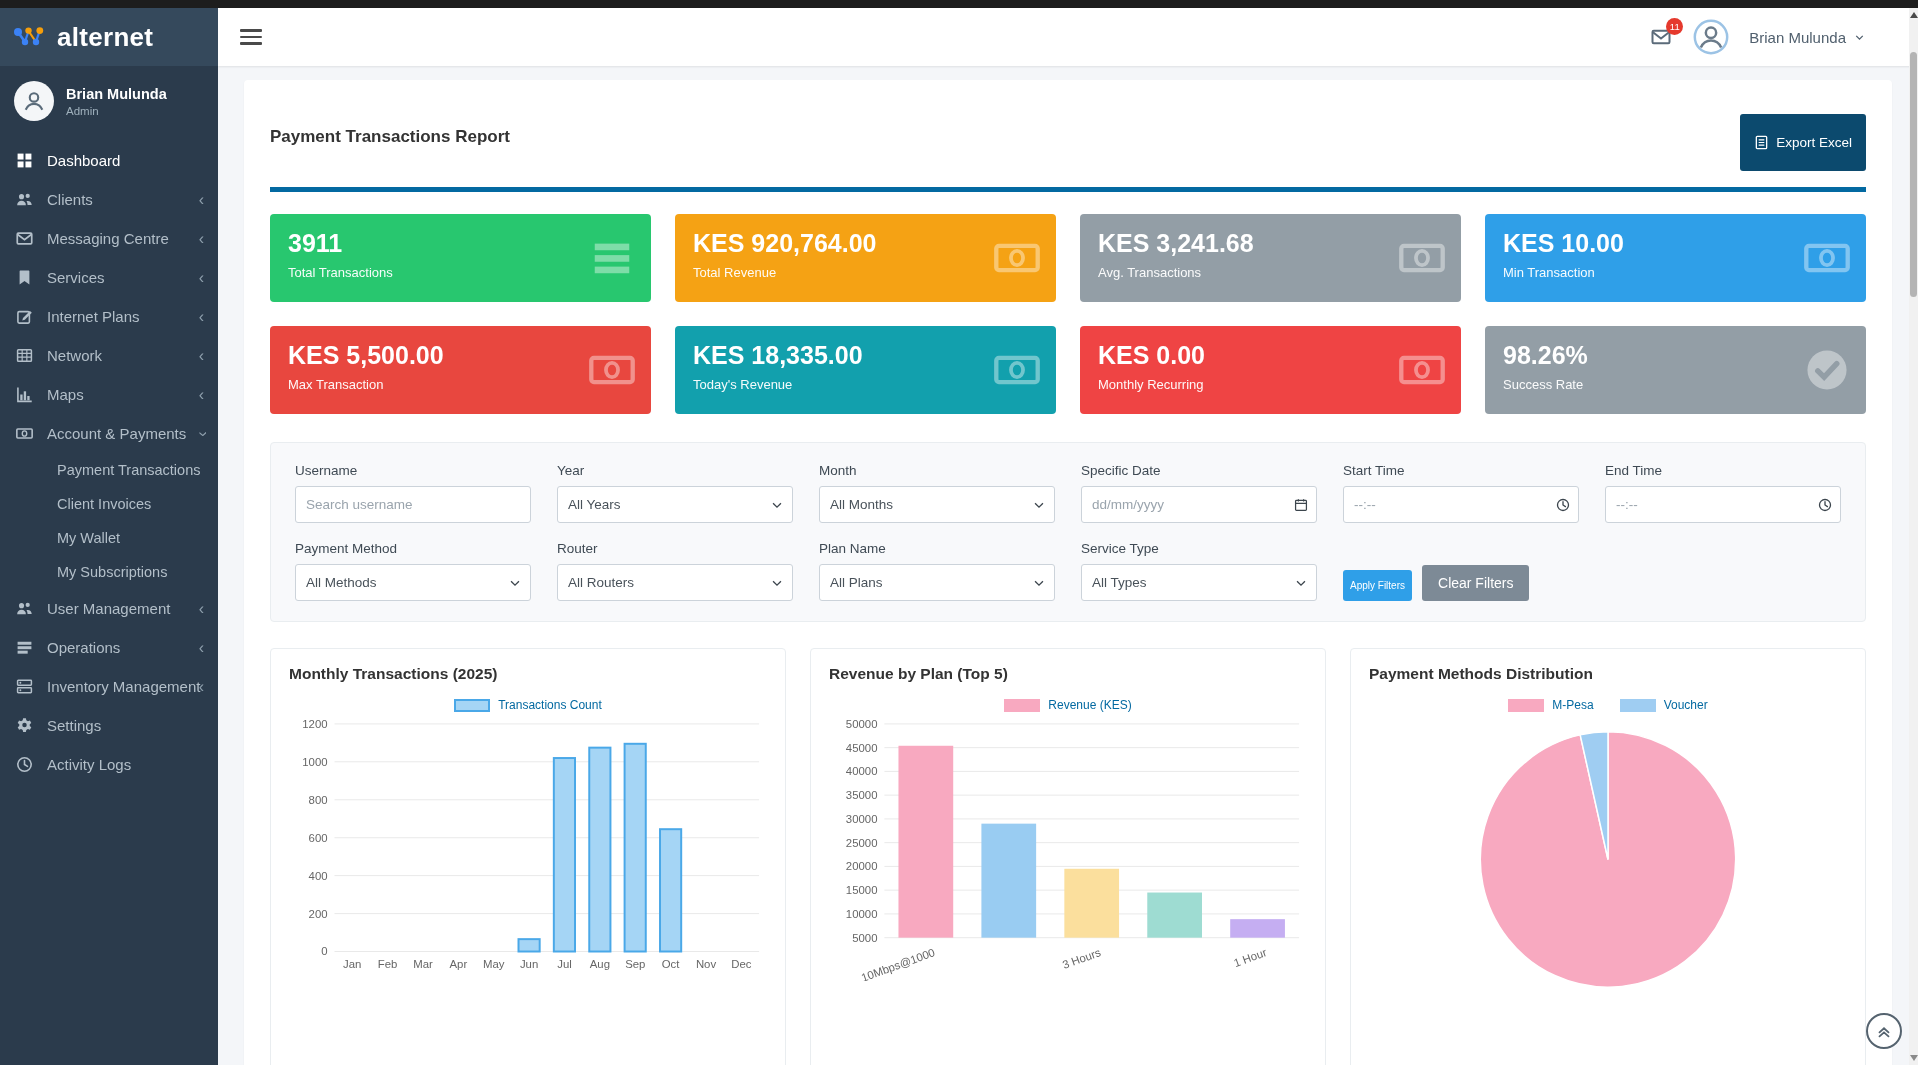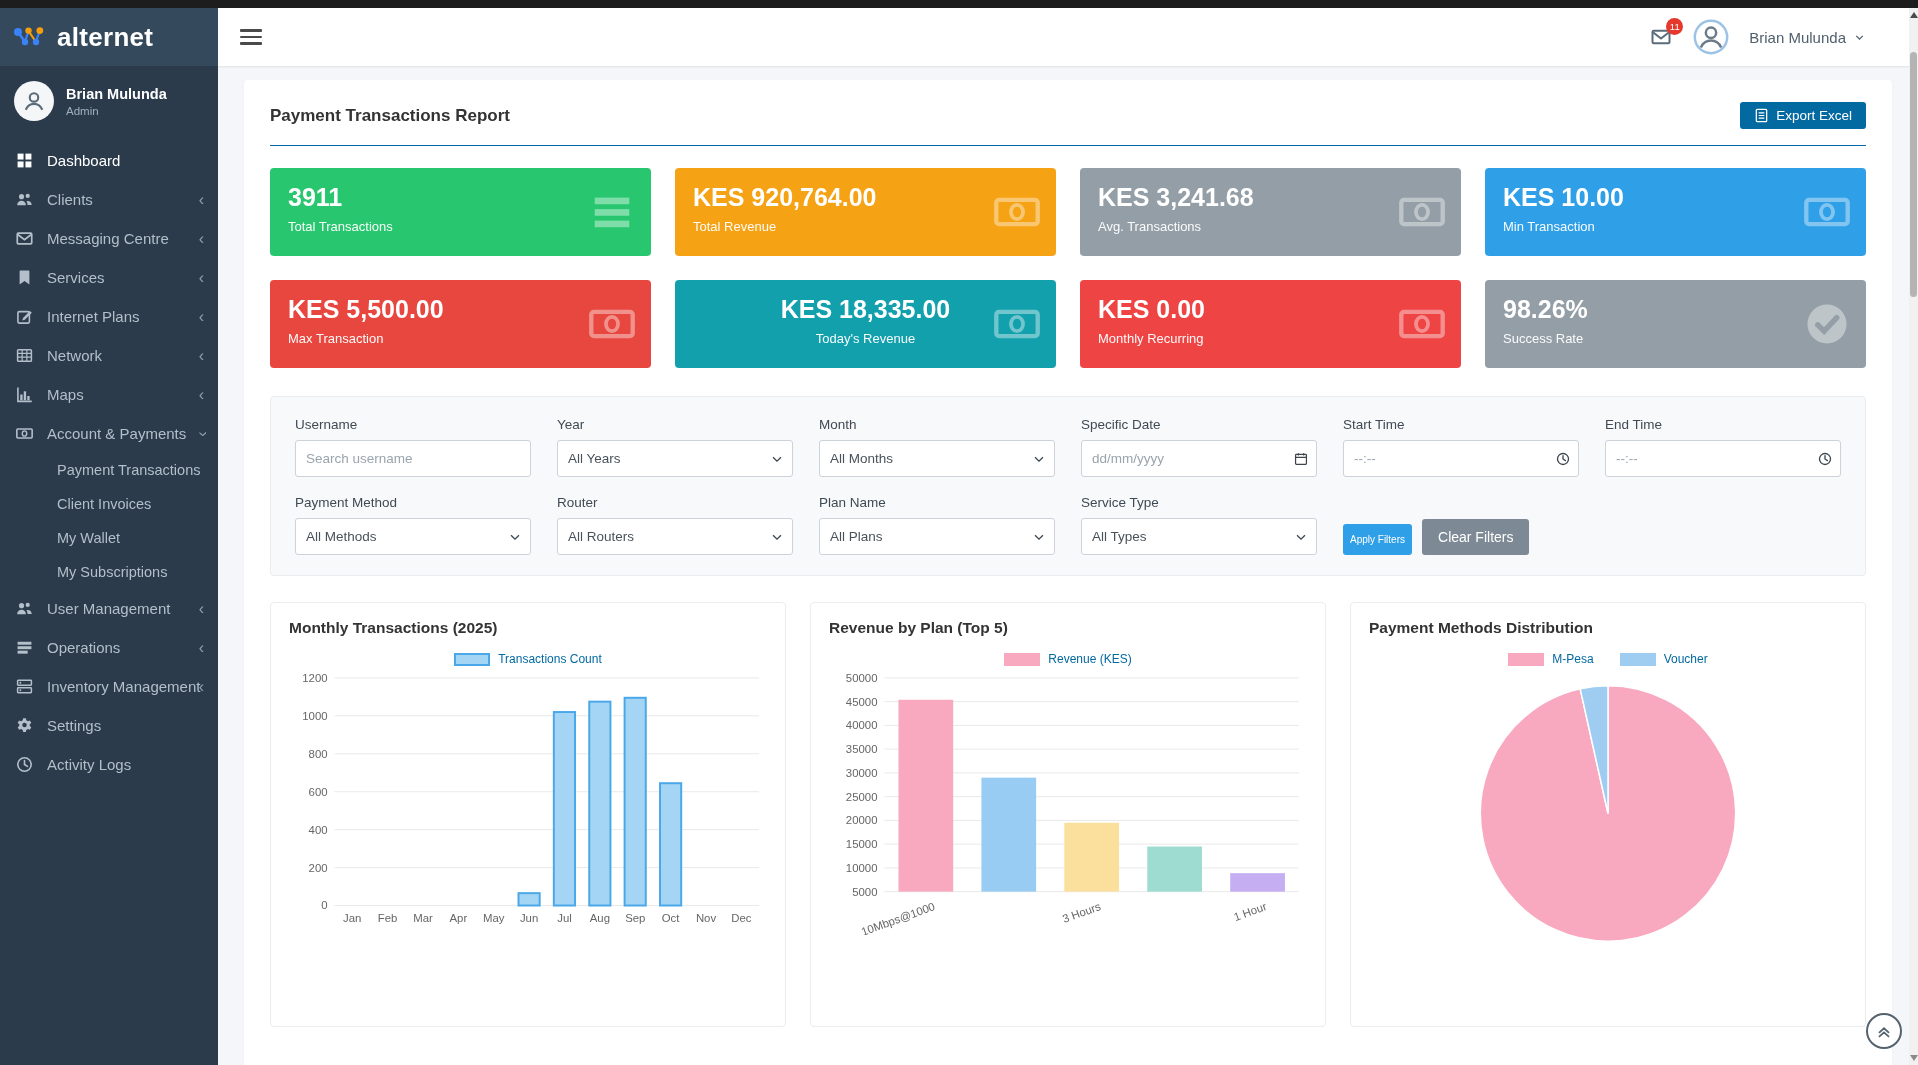--- a/index.html
+++ b/index.html
@@ -29,24 +29,24 @@
   .hamburger{width:22px;cursor:pointer;}
   .hamburger span{display:block;height:2.5px;background:#4a4a4a;margin:4px 0;border-radius:1px;}
   .topbar-right{margin-left:auto;display:flex;align-items:center;gap:20px;padding-right:30px;}
   .mail-wrap{position:relative;color:#5b6b7a;cursor:pointer;width:24px;height:20px;}
   .badge{position:absolute;top:-9px;right:-10px;background:#e5392d;color:#fff;border-radius:50%;min-width:17px;height:17px;font-size:9.5px;display:flex;align-items:center;justify-content:center;font-weight:400;}
   .header-avatar{width:36px;height:36px;color:#6b7b8a;cursor:pointer;}
   .header-user{display:flex;align-items:center;gap:7px;color:#51606e;font-size:15px;cursor:pointer;}
 
   .content{flex:1;padding:14px 26px;overflow:hidden;}
   .panel{background:#fff;border-radius:4px;box-shadow:0 1px 2px rgba(0,0,0,.06);padding:22px 26px;height:1200px;}
-  .panel-head{display:flex;align-items:center;justify-content:space-between;padding-bottom:16px;border-bottom:1px solid #0369a1;}
+  .panel-head{display:flex;align-items:center;justify-content:space-between;padding-bottom:16px;border-bottom:5px solid #0369a1;}
   .panel-title{font-size:17px;font-weight:700;color:#333;}
   .btn{border:none;border-radius:3px;color:#fff;cursor:pointer;font-family:inherit;display:inline-flex;align-items:center;gap:7px;}
-  .btn-export{background:#0369a1;font-size:13.5px;padding:6px 14px;}
+  .btn-export{background:#0c4a6e;font-size:13.5px;padding:21px 14px;margin-top:12px;}
 
   
   .stats-grid{display:grid;grid-template-columns:repeat(4,1fr);gap:24px;margin-top:22px;}
   .stat-card{border-radius:4px;color:#fff;padding:15px 18px;height:88px;position:relative;overflow:hidden;}
   .stat-value{font-size:25px;font-weight:700;}
   .stat-label{font-size:13px;margin-top:7px;opacity:.96;}
   .stat-icon{position:absolute;right:16px;top:50%;transform:translateY(-50%);width:46px;height:46px;opacity:.4;color:#fff;}
 
   
   .filter-card{margin-top:28px;background:#f8f9fb;border:1px solid #e9edf0;border-radius:4px;padding:20px 24px;}
@@ -345,21 +345,21 @@
                 </svg></span>
             </div>
             <div class="stat-card" style="background: rgb(232, 71, 63);">
               <div class="stat-value">KES 5,500.00</div>
               <div class="stat-label">Max Transaction</div>
               <span class="stat-icon"><svg viewBox="0 0 16 16" width="100%" height="100%" fill="currentColor" xmlns="http://www.w3.org/2000/svg">
                   <rect x="0.8" y="3.8" width="14.4" height="8.4" rx="0.9" fill="none" stroke="currentColor" stroke-width="1.5"></rect>
                   <ellipse cx="8" cy="8" rx="2.1" ry="2.5" fill="none" stroke="currentColor" stroke-width="1.3"></ellipse>
                 </svg></span>
             </div>
-            <div class="stat-card" style="background: rgb(18, 160, 173); text-align: center;">
+            <div class="stat-card" style="background: rgb(18, 160, 173);">
               <div class="stat-value">KES 18,335.00</div>
               <div class="stat-label">Today's Revenue</div>
               <span class="stat-icon"><svg viewBox="0 0 16 16" width="100%" height="100%" fill="currentColor" xmlns="http://www.w3.org/2000/svg">
                   <rect x="0.8" y="3.8" width="14.4" height="8.4" rx="0.9" fill="none" stroke="currentColor" stroke-width="1.5"></rect>
                   <ellipse cx="8" cy="8" rx="2.1" ry="2.5" fill="none" stroke="currentColor" stroke-width="1.3"></ellipse>
                 </svg></span>
             </div>
             <div class="stat-card" style="background: #ef4444;">
               <div class="stat-value">KES 0.00</div>
               <div class="stat-label">Monthly Recurring</div>

